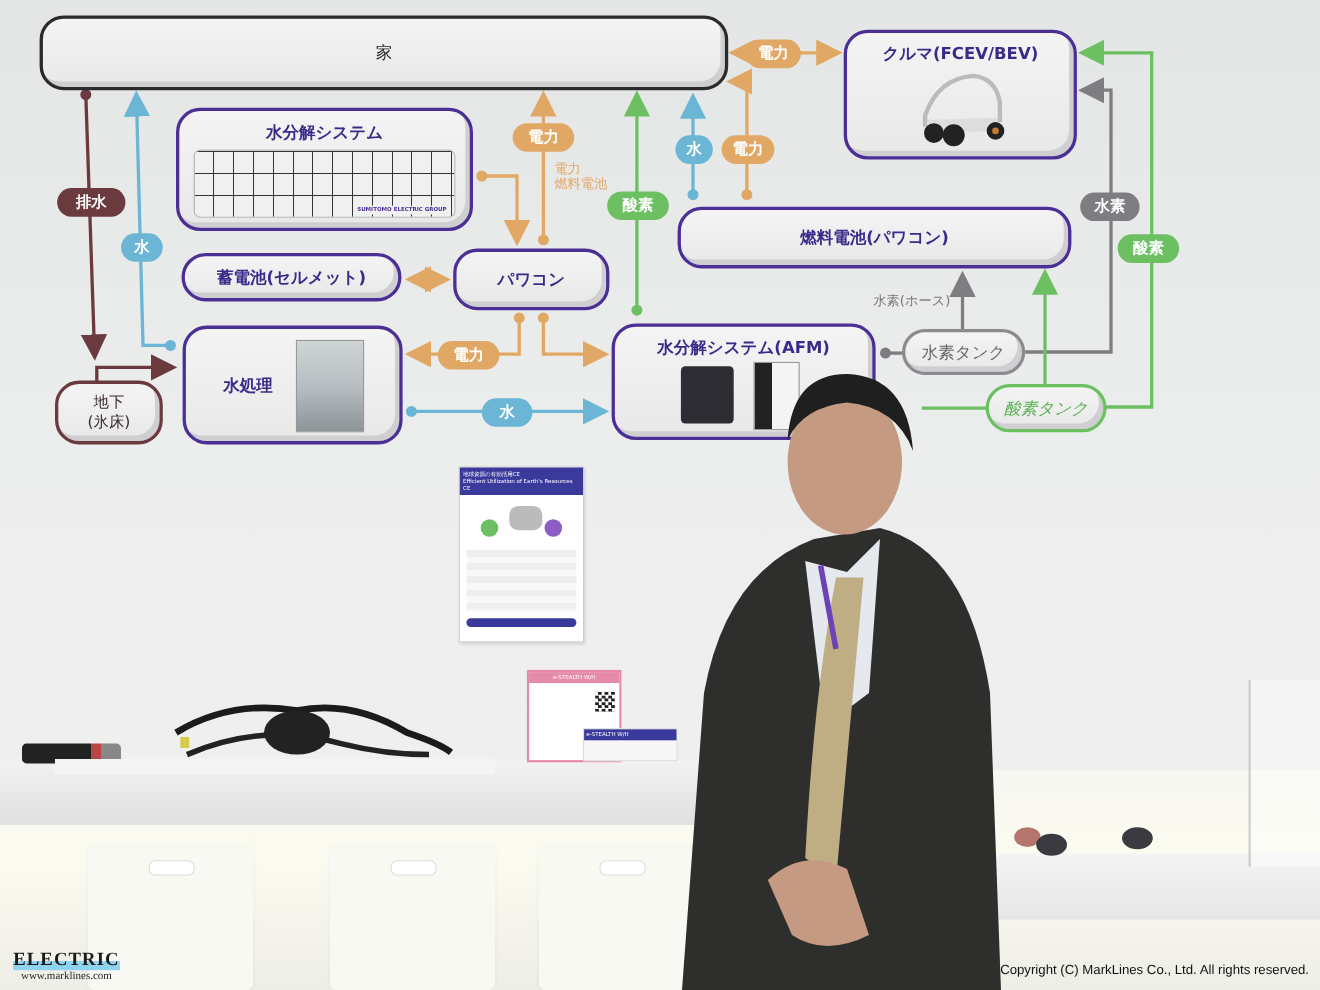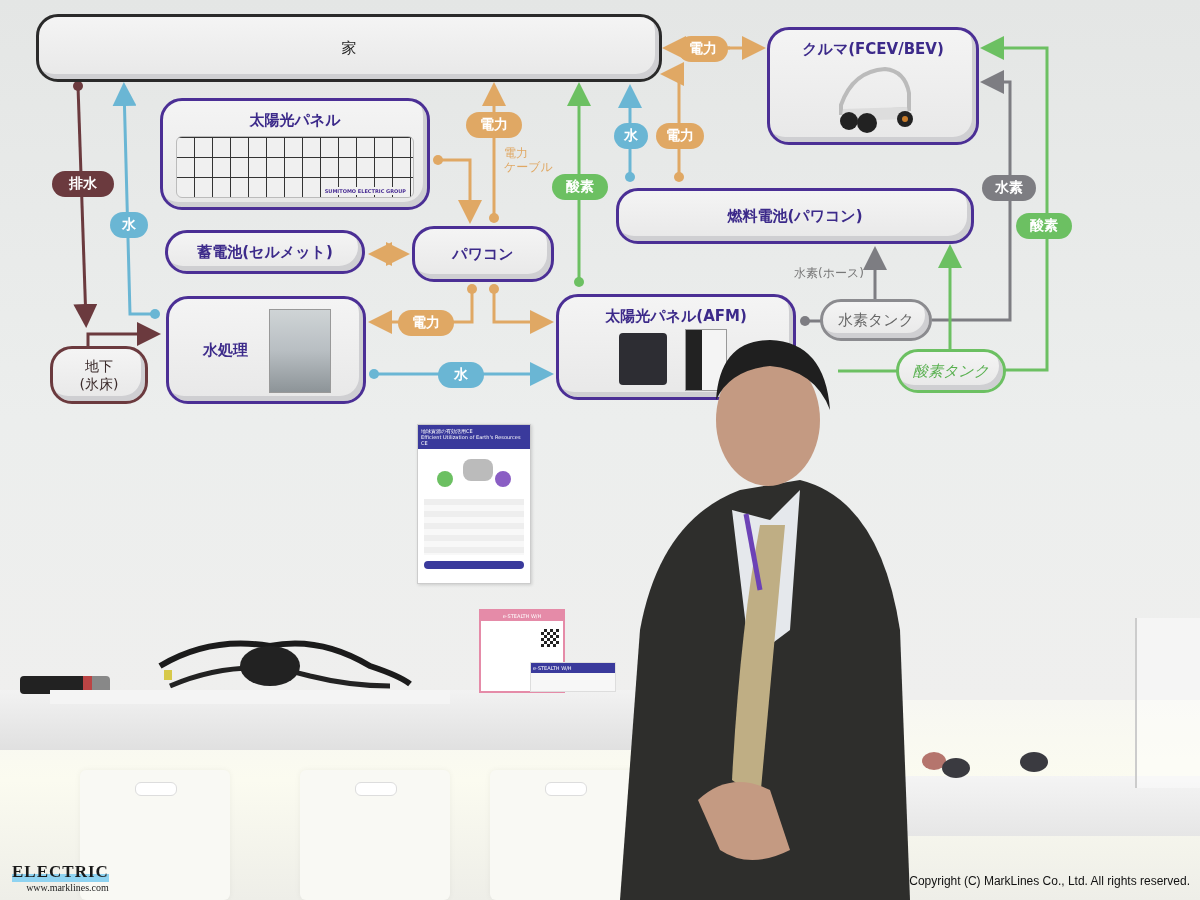--- a/index.html
+++ b/index.html
@@ -94,21 +94,21 @@
   <path d="M838,371 L898,371" stroke="#6cc062" stroke-width="3"></path>
   <path d="M950,352 L950,250" stroke="#6cc062" stroke-width="3" fill="none" marker-end="url(#ag)"></path>
   <path d="M1005,370 L1047,370 L1047,48 L986,48" stroke="#6cc062" stroke-width="3" fill="none" marker-end="url(#ag)"></path>
 </svg>
 
 <div class="box home" style="left:36px;top:14px;width:626px;height:68px;border-radius:22px;">
   <span>家</span>
 </div>
 
 <div class="box" style="left:160px;top:98px;width:270px;height:112px;flex-direction:column;justify-content:flex-start;padding-top:10px;">
-  <span>太陽光パネル</span>
+  <span>水分解システム</span>
   <div style="margin-top:6px;width:236px;height:60px;border:1px solid #bbb;border-radius:6px;background:repeating-linear-gradient(90deg,transparent 0 17px,#333 17px 18px),repeating-linear-gradient(0deg,#f0f0f0 0 19px,#333 19px 20px);position:relative;">
     <span style="position:absolute;right:4px;bottom:2px;font-size:5px;color:#4b2f95;background:#f0f0f0;padding:1px 3px;">SUMITOMO ELECTRIC GROUP</span>
   </div>
 </div>
 
 <div class="box" style="left:165px;top:230px;width:200px;height:44px;">
   <span>蓄電池(セルメット)</span>
 </div>
 
 <div class="box" style="left:412px;top:226px;width:142px;height:56px;">
@@ -119,21 +119,21 @@
   <span>水処理</span>
   <div style="position:absolute;left:100px;top:10px;width:60px;height:82px;background:linear-gradient(180deg,#cfd4d6 0%,#b8bec2 50%,#8d9498 100%);border:1px solid #999;"></div>
 </div>
 
 <div class="box maroon" style="left:50px;top:346px;width:98px;height:58px;flex-direction:column;font-size:14px;line-height:18px;">
   <span>地下</span>
   <span>(氷床)</span>
 </div>
 
 <div class="box" style="left:556px;top:294px;width:240px;height:106px;flex-direction:column;justify-content:flex-start;padding-top:10px;">
-  <span>太陽光パネル(AFM)</span>
+  <span>水分解システム(AFM)</span>
   <div style="position:absolute;left:60px;top:36px;width:48px;height:52px;background:#2d2d33;border-radius:4px;"></div>
   <div style="position:absolute;left:126px;top:32px;width:40px;height:60px;background:linear-gradient(90deg,#222 0 40%,#f4f4f4 40% 100%);border:1px solid #999;"></div>
 </div>
 
 <div class="box" style="left:616px;top:188px;width:358px;height:56px;">
   <span>燃料電池(パワコン)</span>
 </div>
 
 <div class="box" style="left:767px;top:27px;width:212px;height:118px;flex-direction:column;justify-content:flex-start;padding-top:10px;">
   <span>クルマ(FCEV/BEV)</span>
@@ -153,21 +153,21 @@
 
 <div class="box green" style="left:896px;top:349px;width:110px;height:44px;">
   <span>酸素タンク</span>
 </div>
 
 <div class="pill maroonp" style="left:52px;top:171px;width:62px;">排水</div>
 <div class="pill blue" style="left:110px;top:212px;width:38px;">水</div>
 <div class="pill orange" style="left:466px;top:112px;width:56px;">電力</div>
 <div class="lbl" style="left:504px;top:146px;color:#e0a864;line-height:14px;">
   <div>電力</div>
-  <div>ケーブル</div>
+  <div>燃料電池</div>
 </div>
 <div class="pill greenp" style="left:552px;top:174px;width:56px;">酸素</div>
 <div class="pill blue" style="left:614px;top:123px;width:34px;">水</div>
 <div class="pill orange" style="left:656px;top:123px;width:48px;">電力</div>
 <div class="pill orange" style="left:678px;top:36px;width:50px;">電力</div>
 <div class="pill orange" style="left:398px;top:310px;width:56px;">電力</div>
 <div class="pill blue" style="left:438px;top:362px;width:46px;">水</div>
 <div class="pill grayp" style="left:982px;top:175px;width:54px;">水素</div>
 <div class="pill greenp" style="left:1016px;top:213px;width:56px;">酸素</div>
 <div class="lbl" style="left:794px;top:265px;color:#777;">水素(ホース)</div>
@@ -226,15 +226,15 @@
   <path d="M112,180 L150,190 L180,160 L170,300 L130,330z" fill="#e5e8ec"></path>
   <path d="M140,195 L165,195 L140,470 L112,450 Q120,300 140,195z" fill="#bfae84"></path>
   <path d="M126,184 L140,260" stroke="#6c42b6" stroke-width="5"></path>
   <ellipse cx="148" cy="90" rx="52" ry="66" fill="#c49a82"></ellipse>
   <path d="M96,70 Q100,10 150,10 Q205,12 210,80 Q195,40 150,36 Q110,40 96,70z" fill="#1f1f1f"></path>
   <path d="M78,470 Q110,440 150,460 L170,520 Q130,540 100,520z" fill="#c49a82"></path>
 </svg>
 
 <div class="footer-logo">
   <div style="font-family:'Liberation Serif',serif;font-weight:bold;font-size:17px;color:#1a1a1a;letter-spacing:1px;background:linear-gradient(180deg,transparent 60%,#8fd3f1 60%);">ELECTRIC</div>
-  <div style="font-family:'Liberation Serif',serif;font-size:10px;color:#222;text-align:right;">www.marklines.com</div>
+  <div style="font-family:'Liberation Serif',serif;font-size:10px;color:#222;text-align:center;">www.marklines.com</div>
 </div>
 <div class="copyright">Copyright (C) MarkLines Co., Ltd. All rights reserved.</div>
 
 </body></html>

